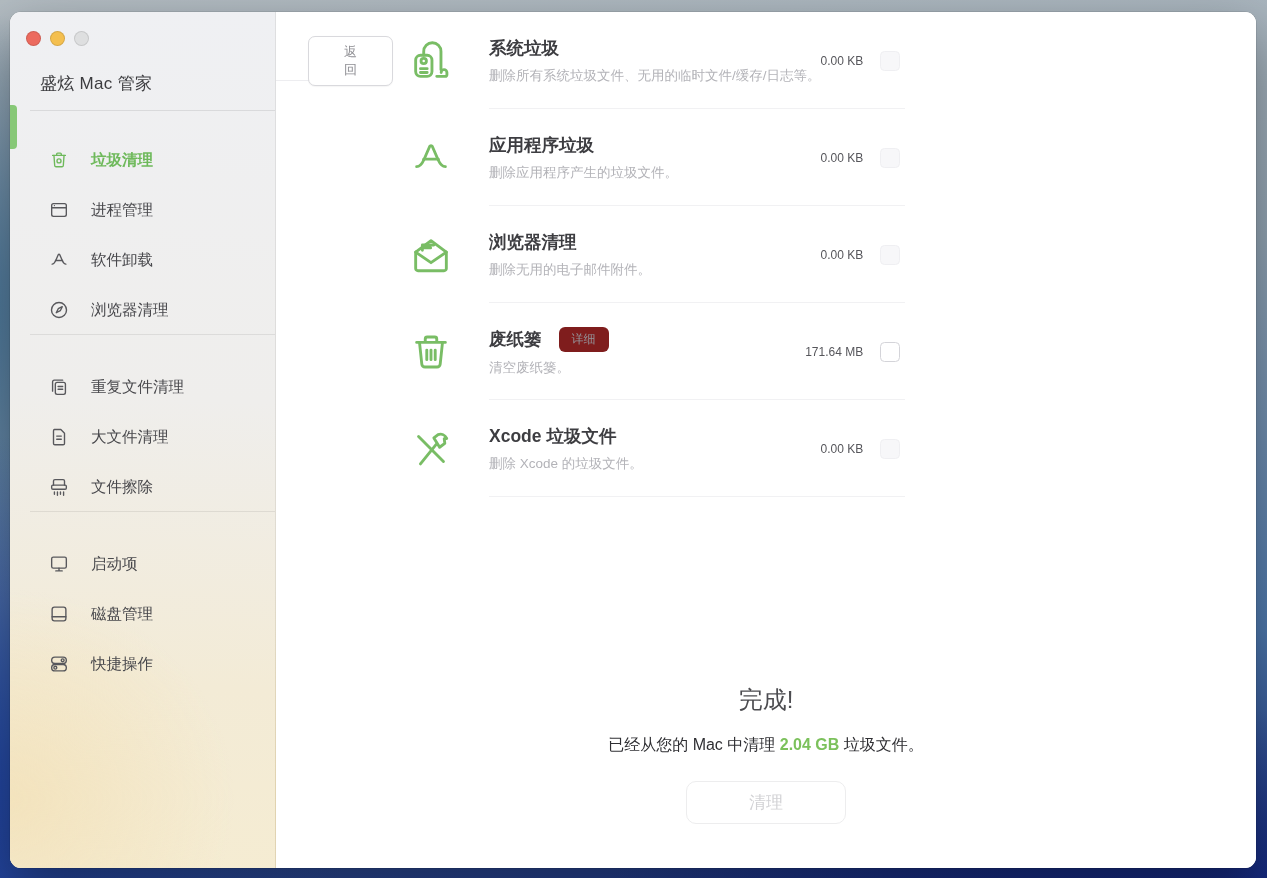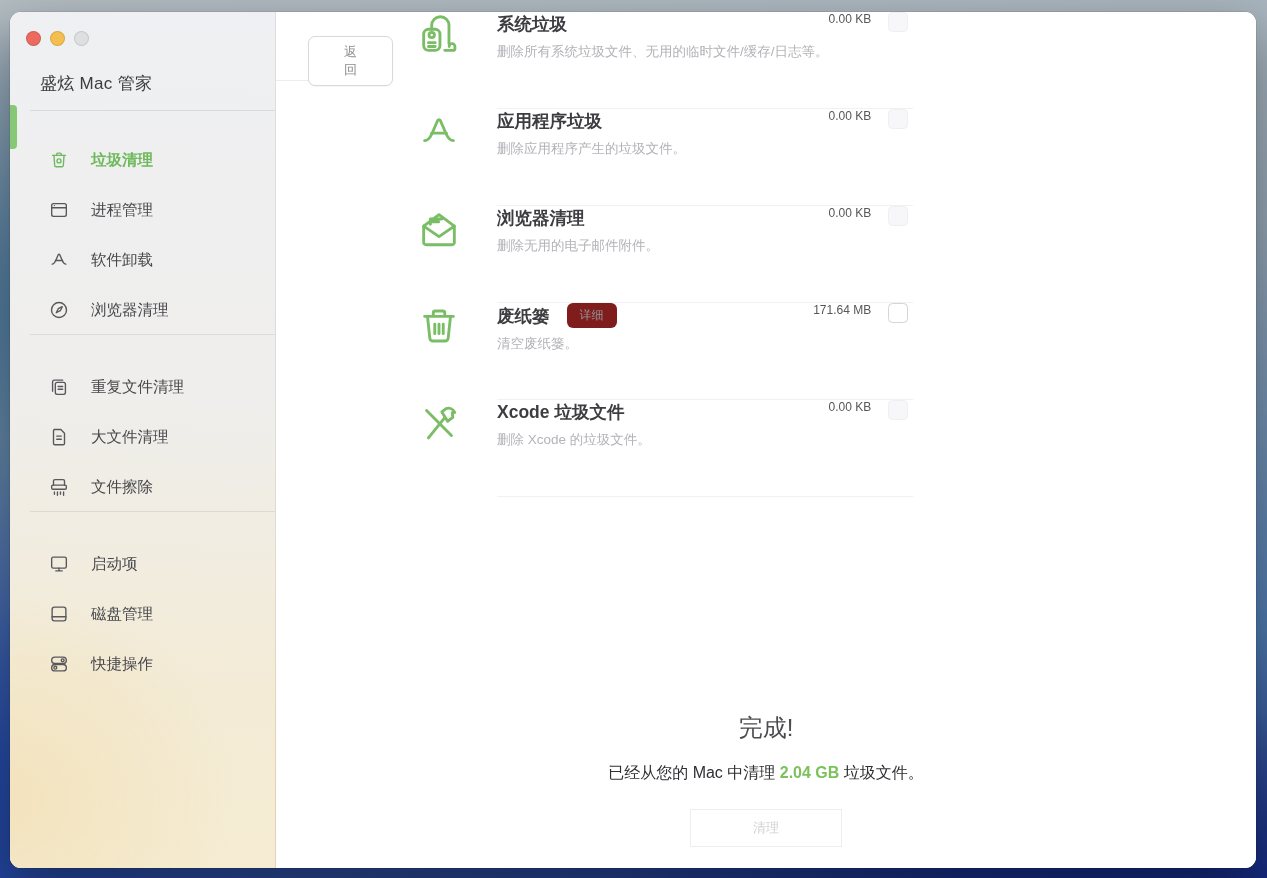--- a/index.html
+++ b/index.html
@@ -45,42 +45,42 @@
   
   .main{flex:1;background:#fff;position:relative;display:flex;flex-direction:row;}
   .topbar{height:68px;flex:0 0 68px;border-bottom:1px solid #ededf0;position:relative;}
   .back-btn{
     position:absolute;left:32px;top:24px;
     background:#fff;border:1px solid #d9d9dd;border-radius:7px;
     font-size:13px;color:#8e8e93;padding:6px 35px;cursor:pointer;
     font-family:inherit;box-shadow:0 0.5px 1px rgba(0,0,0,.04);
   }
   .rows{flex:0 0 auto;}
-  .row{height:97px;display:flex;align-items:flex-start;padding:0 67px 0 64px;position:relative;margin-left:8px;}
+  .row{height:97px;display:flex;align-items:center;padding:0 67px 0 64px;position:relative;}
   .row::after{content:"";position:absolute;left:145px;right:62px;bottom:0;height:1px;background:#f1f1f3;}
   .row-icon{width:46px;height:46px;color:#79bd65;flex:0 0 46px;margin-right:35px;}
   .row-text{flex:1;min-width:0;}
   .row-title{font-size:17.5px;color:#3d3d41;font-weight:bold;display:flex;align-items:center;}
   .row-desc{font-size:13.5px;color:#b3b3b8;margin-top:7px;}
   .badge{
     margin-left:17px;font-size:12px;font-weight:normal;color:#95959b;
     background:#7f1d1d;border:none;border-radius:6px;padding:4px 13px;
     font-family:inherit;cursor:pointer;
   }
   .row-size{font-size:12px;color:#56565b;white-space:nowrap;margin-right:17px;}
   .cbx{width:18px;height:18px;border-radius:4.5px;flex:0 0 18px;}
   .cbx.disabled{background:#f7f7f9;border:1px solid #efeff2;}
   .cbx.enabled{background:#fff;border:1px solid #d4d4d9;cursor:pointer;}
-  .result{position:absolute;left:0;right:0;top:672px;text-align:center;margin-top:28px;}
+  .result{position:absolute;left:0;right:0;top:672px;text-align:center;}
   .result-title{font-size:24px;color:#4c4c50;}
   .result-msg{margin-top:19px;font-size:16px;color:#2f2f33;}
   .result-msg .hl{color:#7cc15c;font-weight:bold;}
   .clean-btn{
-    margin-top:25px;background:#fff;border:1.5px solid #ededee;border-radius:0;
-    font-size:13px;color:#d2d2d5;padding:9px 62px;font-family:Liberation Sans, sans-serif;cursor:default;
+    margin-top:25px;background:#fff;border:1.5px solid #ededee;border-radius:10px;
+    font-size:17px;color:#d2d2d5;padding:9px 62px;font-family:Liberation Sans, sans-serif;cursor:default;
   }
 </style>
 </head>
 <body>
 
 <div class="window">
 
   <aside class="sidebar">
     <div class="traffic">
       <span class="tl red"></span>

